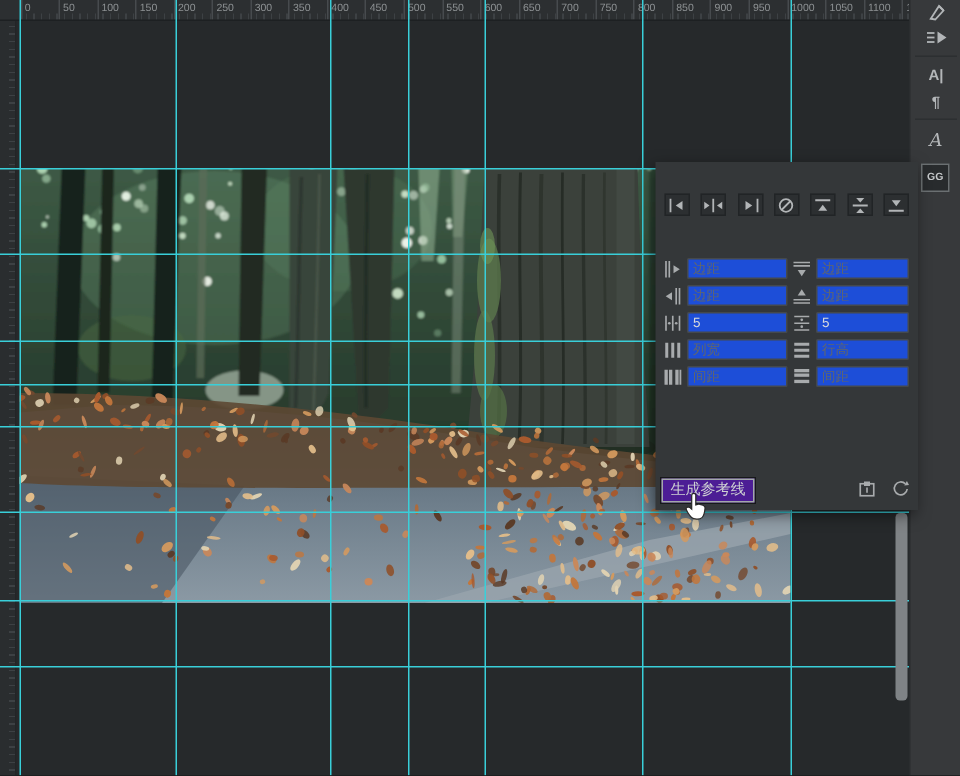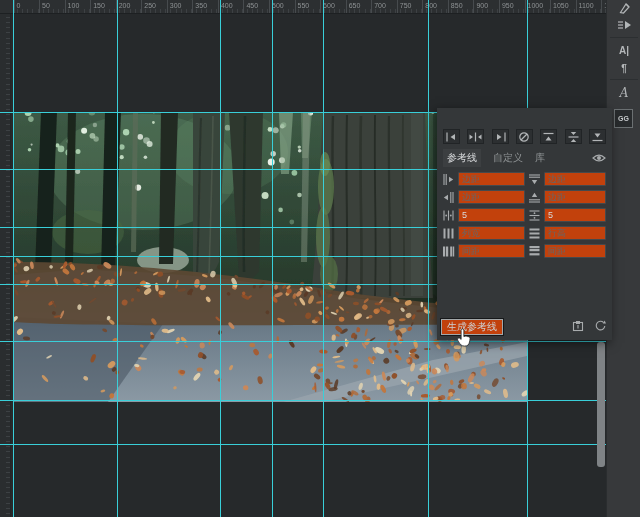--- a/index.html
+++ b/index.html
@@ -53,25 +53,25 @@
          display:flex;align-items:center;justify-content:center;}
   #tab-row{position:absolute;left:0;top:41px;width:175px;height:18px;display:flex;align-items:center;
          padding:0 6px;box-sizing:border-box;gap:12px;}
   .gg-tab{color:#8f9395;}
   .gg-tab.active{color:#d8dadc;background:#3c3f41;padding:2px 4px;}
   #eye-wrap{margin-left:auto;display:flex;align-items:center;}
   #field-grid{position:absolute;left:0;top:64px;width:175px;display:grid;
          grid-template-columns:13px 67px 13px 62px;gap:4px 3px;align-items:center;
          padding:0 5px;box-sizing:border-box;}
   .f-icon{width:13px;height:13px;}
-  .gg-input{width:100%;height:14px;box-sizing:border-box;background:#c2410c;border:1px solid #45494c;
+  .gg-input{width:100%;height:14px;box-sizing:border-box;background:#1d4ed8;border:1px solid #45494c;
          border-radius:1px;color:#d9dbdd;font-size:9px;padding:0 3px;font-family:"Liberation Sans",sans-serif;outline:none;}
   .gg-input::placeholder{color:#63676a;}
   #panel-bottom{position:absolute;left:4px;right:6px;bottom:5px;height:16px;display:flex;align-items:center;}
-  #generate-button{background:#c2410c;border:1px solid #a3a8aa;box-shadow:0 0 0 1px #16181a;
+  #generate-button{background:#4c1d95;border:1px solid #a3a8aa;box-shadow:0 0 0 1px #16181a;
          color:#cdd0d2;font-size:10px;line-height:12px;padding:1px 5px;font-family:"Liberation Sans",sans-serif;}
   #panel-bottom-icons{margin-left:auto;display:flex;gap:10px;align-items:center;}
   
   #cursor{position:absolute;left:455px;top:328px;z-index:9;pointer-events:none;}
   svg .ln{stroke:#b2b5b7;stroke-width:1.2;fill:none;}
   svg .fl{fill:#b2b5b7;stroke:none;}
   svg .fi{stroke:#a8abad;stroke-width:1.1;fill:none;}
   svg .fif{fill:#a8abad;stroke:none;}
 </style>
 </head>
@@ -742,31 +742,20 @@
           </svg>
       </div>
       <div class="action-btn">
         <svg width="15" height="12" viewBox="0 0 15 12">
             <line class="ln" x1="2.5" y1="9.5" x2="12.5" y2="9.5"></line>
             <polygon class="fl" points="4.5,2.5 10.5,2.5 7.5,6.5"></polygon>
           </svg>
       </div>
     </div>
 
-    <div id="tab-row">
-      <span class="gg-tab active">参考线</span>
-      <span class="gg-tab">自定义</span>
-      <span class="gg-tab">库</span>
-      <span id="eye-wrap">
-        <svg width="14" height="10" viewBox="0 0 14 10">
-            <path class="fi" d="M1,5 Q7,-0.8 13,5 Q7,10.8 1,5 Z"></path>
-            <circle class="fif" cx="7" cy="5" r="2"></circle>
-          </svg>
-      </span>
-    </div>
 
     <div id="field-grid">
       <svg class="f-icon" viewBox="0 0 13 13">
           <line class="fi" x1="2" y1="1" x2="2" y2="12"></line>
           <line class="fi" x1="4.2" y1="1" x2="4.2" y2="12"></line>
           <polygon class="fif" points="7,3.8 11.2,6.5 7,9.2"></polygon>
         </svg>
       <input class="gg-input" placeholder="边距" style="">
       <svg class="f-icon" viewBox="0 0 13 13">
           <line class="fi" x1="1" y1="2" x2="12" y2="2"></line>

